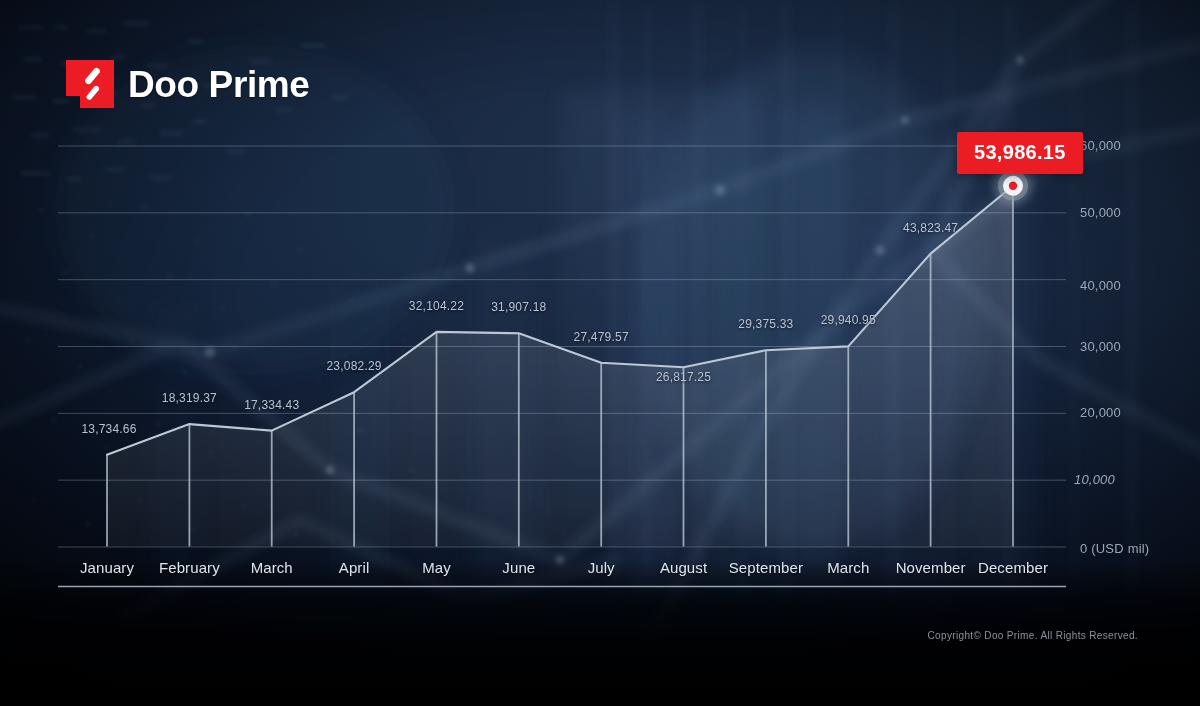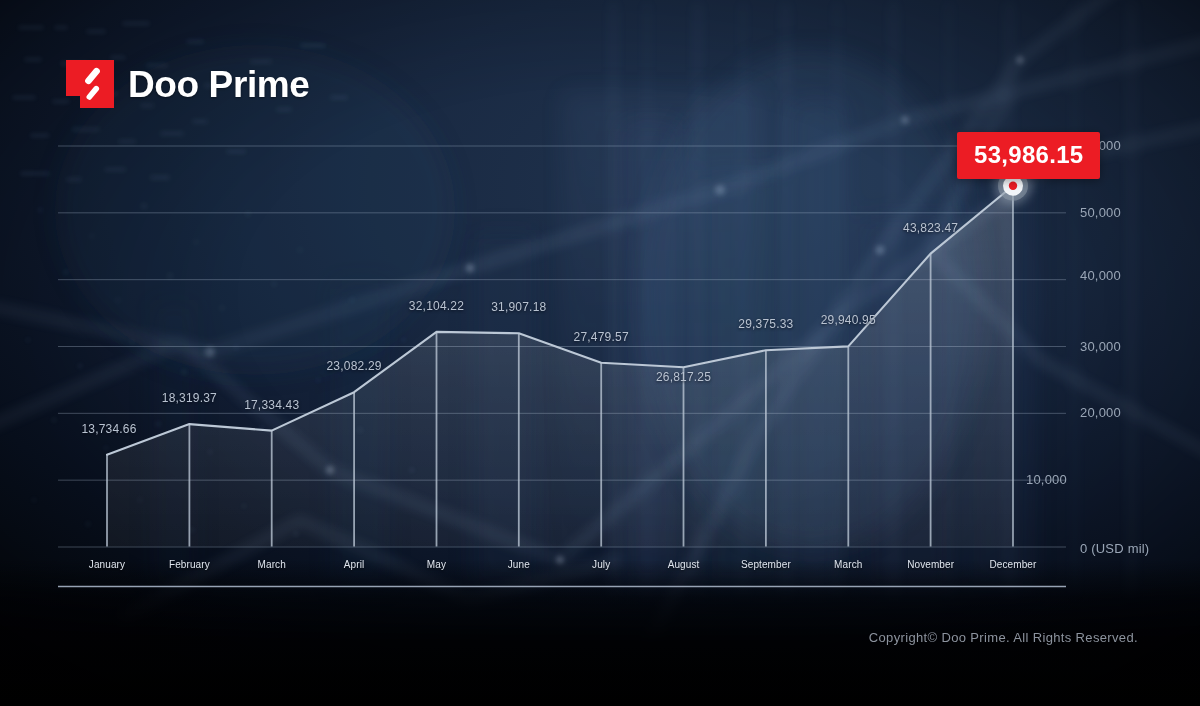--- a/index.html
+++ b/index.html
@@ -37,40 +37,40 @@
 
   
   .chart{position:absolute;left:0;top:0;width:1200px;height:706px;}
   .chartsvg{position:absolute;left:0;top:0;}
 
   .ytick{
     position:absolute;color:#9aa6b6;font-size:13px;line-height:1;
     letter-spacing:.2px;white-space:nowrap;
   }
   .xtick{
-    position:absolute;color:#dfe5ee;font-size:10px;line-height:1;
+    position:absolute;color:#dfe5ee;font-size:15px;line-height:1;
     letter-spacing:.1px;white-space:nowrap;transform:translateX(-50%);
     text-shadow:0 1px 2px rgba(0,0,0,.5);
   }
   .dlabel{
     position:absolute;color:#b9c3d1;font-size:12px;line-height:1;
     letter-spacing:.2px;white-space:nowrap;transform:translateX(-50%);
     text-shadow:0 1px 3px rgba(5,10,20,.75);
   }
 
   .badge{
     position:absolute;background:#EC1C24;color:#fff;
-    font-size:24px;font-weight:700;letter-spacing:.3px;
+    font-size:20px;font-weight:700;letter-spacing:.3px;
     padding:9px 17px 10px 17px;border-radius:2px;white-space:nowrap;
     box-shadow:0 2px 10px rgba(0,0,0,.35);
   }
 
   .footer{
     position:absolute;right:62px;top:630px;
-    color:#8c939e;font-size:13px;letter-spacing:.35px;white-space:nowrap;
+    color:#8c939e;font-size:10px;letter-spacing:.35px;white-space:nowrap;
   }
 </style>
 </head>
 <body>
 
 <div id="stage">
 
   <div class="bg-base"></div>
 
   <svg class="bg-tex" viewBox="0 0 1200 706">
@@ -266,24 +266,24 @@
       <g id="marker">
         <circle id="mkHalo" r="19" fill="#c9d3df" opacity=".30" filter="url(#mkGlow)" cx="1013.0" cy="185.7"></circle>
         <circle id="mkOuter" r="15" fill="#8e9aa8" opacity=".55" cx="1013.0" cy="185.7"></circle>
         <circle id="mkRing" r="10" fill="#f2f5f8" cx="1013.0" cy="185.7"></circle>
         <circle id="mkDot" r="4.2" fill="#EC1C24" cx="1013.0" cy="185.7"></circle>
       </g>
     </svg>
 
     <div id="yticks">
         <div class="ytick" style="left: 1080px; top: 542px;">0 (USD mil)</div>
-        <div class="ytick" style="left: 1026px; top: 473.167px;">10,000</div>
+        <div class="ytick" style="left: 1074px; top: 473.167px; font-style: italic;">10,000</div>
         <div class="ytick" style="left: 1080px; top: 406.333px;">20,000</div>
         <div class="ytick" style="left: 1080px; top: 339.5px;">30,000</div>
-        <div class="ytick" style="left: 1080px; top: 269px;">40,000</div>
+        <div class="ytick" style="left: 1080px; top: 279px;">40,000</div>
         <div class="ytick" style="left: 1080px; top: 205.833px;">50,000</div>
         <div class="ytick" style="left: 1080px; top: 139px;">60,000</div>
       </div>
     <div id="xticks">
         <div class="xtick" style="left: 107px; top: 560px;">January</div>
         <div class="xtick" style="left: 189.364px; top: 560px;">February</div>
         <div class="xtick" style="left: 271.727px; top: 560px;">March</div>
         <div class="xtick" style="left: 354.091px; top: 560px;">April</div>
         <div class="xtick" style="left: 436.455px; top: 560px;">May</div>
         <div class="xtick" style="left: 518.818px; top: 560px;">June</div>

